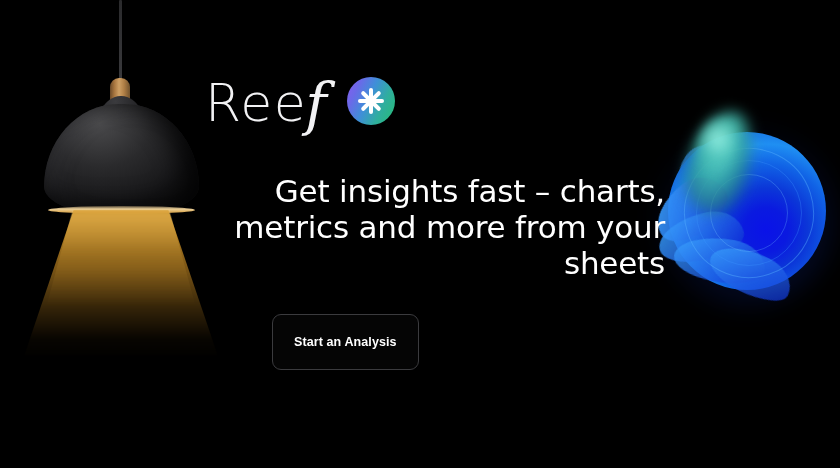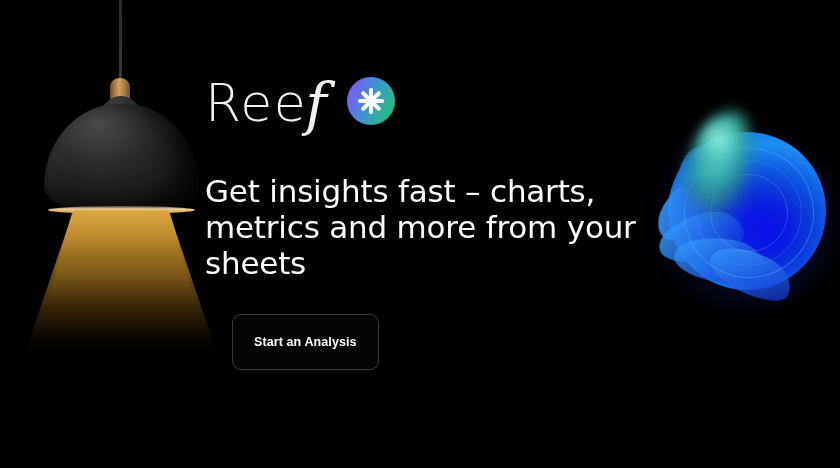--- a/index.html
+++ b/index.html
@@ -264,20 +264,21 @@
     position: absolute;
     left: 0;
     top: 174px;
     width: 460px;
     font-family: "DejaVu Sans", sans-serif;
     font-size: 31px;
     font-weight: 400;
     line-height: 1.16;
     color: #ffffff;
     letter-spacing: -0.2px;
+    text-align: right;
   }
 
   .cta-row {
     position: absolute;
     left: 27px;
     top: 314px;
     display: flex;
     gap: 21px;
   }
   .cta-btn {
@@ -290,20 +291,21 @@
     font-family: "Liberation Sans", sans-serif;
     font-size: 12.5px;
     font-weight: bold;
     letter-spacing: 0.1px;
     display: flex;
     align-items: center;
     justify-content: center;
     padding: 0 21px;
     cursor: pointer;
     user-select: none;
+    margin-left: 40px;
   }
 </style>
 </head>
 <body>
 
 <div class="stage">
 
   <div class="lamp-decor">
     <div class="lamp-cord"></div>
     <div class="lamp-neck"></div>

